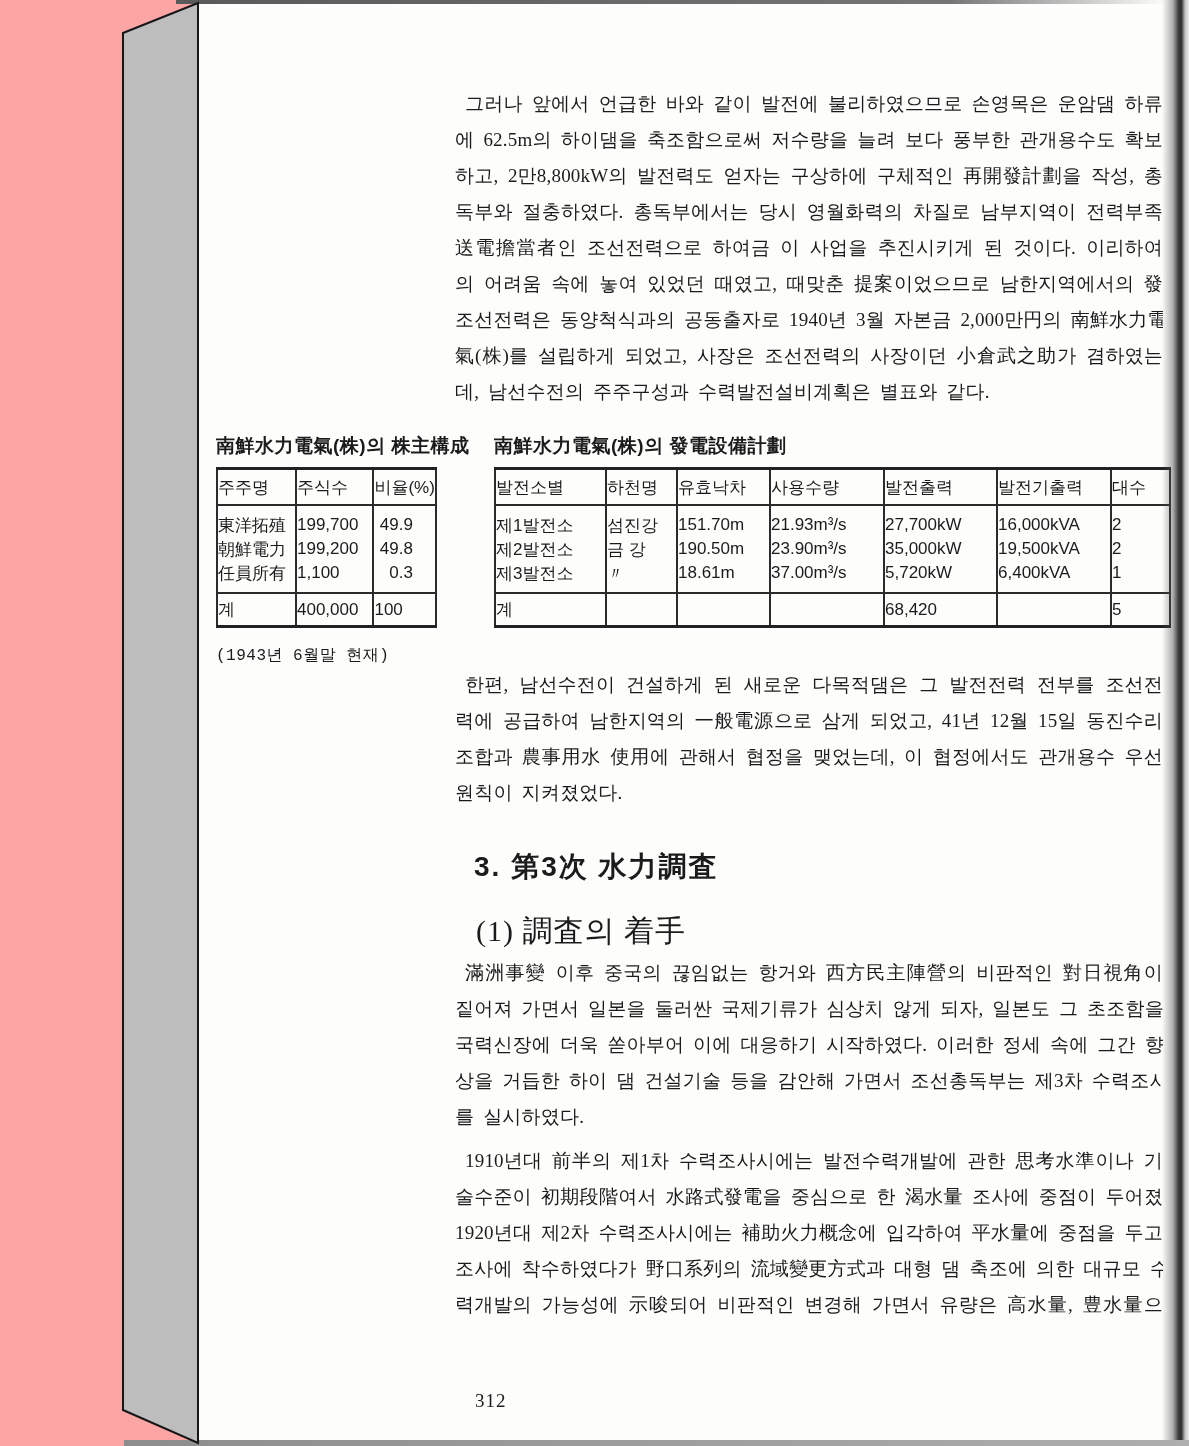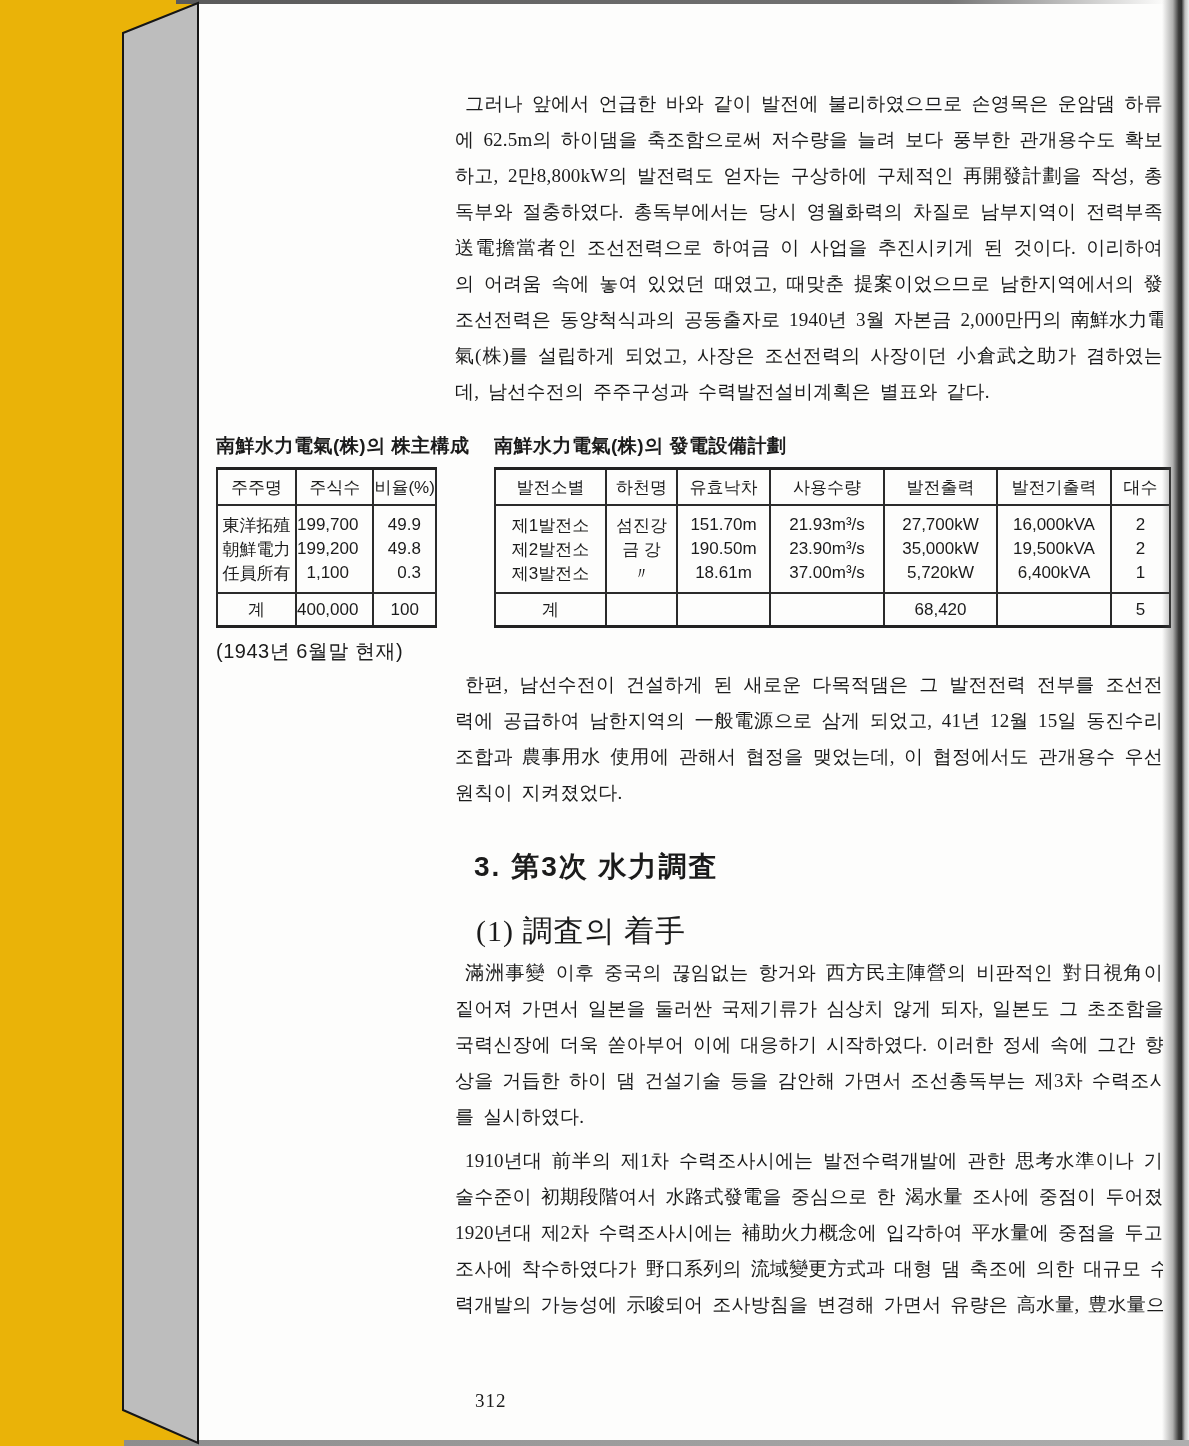--- a/index.html
+++ b/index.html
@@ -1,18 +1,18 @@
 <!DOCTYPE html>
 <html><head>
 <meta charset="utf-8">
 <style>
   html,body { margin:0; padding:0; background:#e9e9e8; }
   .canvas {
     position:relative; width:1189px; height:1446px; overflow:hidden;
-    background:#eab308;
+    background:#fca5a5;
     font-family:"Liberation Serif","DejaVu Serif",serif;
     color:#1b1b1b;
   }
   
   .page {
     position:absolute; left:197px; top:0; width:992px; height:1446px;
     background:#fdfdfc;
   }
   .spine-svg { position:absolute; left:0; top:0; z-index:4; pointer-events:none; }
   .edge-top {
@@ -46,31 +46,31 @@
   }
   .pageno { position:absolute; left:475px; top:1390px; font-size:19px; z-index:2; letter-spacing:1px; }
   
   .tbl-wrap { position:absolute; top:434px; z-index:2; font-family:"Liberation Sans","DejaVu Sans",sans-serif; }
   .tbl-wrap.left  { left:216px; }
   .tbl-wrap.right { left:494px; }
   .tbl-title { font-size:19px; font-weight:bold; letter-spacing:0.5px; height:24px; line-height:24px; margin-bottom:9px; white-space:nowrap; }
   table.tbl { border-collapse:collapse; table-layout:fixed; }
   .tbl th, .tbl td {
     border-left:2px solid #2b2b2b; border-right:2px solid #2b2b2b;
-    font-size:17px; font-weight:normal; text-align:center; vertical-align:middle;
+    font-size:17px; font-weight:normal; text-align:left; vertical-align:middle;
     padding:0; overflow:hidden; white-space:nowrap;
   }
   .tbl thead th { border-top:3px solid #222; border-bottom:2px solid #2b2b2b; height:34px; }
   .tbl tbody.data td { border-top:none; border-bottom:none; height:24px; }
   .tbl tbody.data tr:first-child td { padding-top:7px; }
   .tbl tbody.data tr:last-child td  { padding-bottom:7px; }
   .tbl tbody.total td { border-top:2px solid #2b2b2b; border-bottom:3px solid #222; height:31px; }
   .tbl td.num { padding-right:14px; }
-  .tbl td.num2 { text-align:right; padding-right:14px; }
-  .tbl-caption { font-size:20px; margin-top:10px; letter-spacing:0.5px; font-family:Liberation Sans, sans-serif; }
+  .tbl td.num2 { text-align:right; padding-right:22px; }
+  .tbl-caption { font-size:16px; margin-top:17px; letter-spacing:0.5px; font-family:Liberation Mono, monospace; }
 </style>
 </head>
 <body>
 
 <div class="canvas">
 
   <div class="page"></div>
 
   <svg class="spine-svg" width="1189" height="1446">
     <polygon points="123,33 198,3 198,1443 123,1410" fill="#bdbdbd" stroke="#161616" stroke-width="2"></polygon>
@@ -216,18 +216,18 @@
     <div class="line">국력신장에 더욱 쏟아부어 이에 대응하기 시작하였다. 이러한 정세 속에 그간 향</div>
     <div class="line">상을 거듭한 하이 댐 건설기술 등을 감안해 가면서 조선총독부는 제3차 수력조사</div>
     <div class="line end">를 실시하였다.</div>
   </div>
 
   <div class="para" style="top:1143px">
     <div class="line first">1910년대 前半의 제1차 수력조사시에는 발전수력개발에 관한 思考水準이나 기</div>
     <div class="line">술수준이 初期段階여서 水路式發電을 중심으로 한 渴水量 조사에 중점이 두어졌</div>
     <div class="line">1920년대 제2차 수력조사시에는 補助火力概念에 입각하여 平水量에 중점을 두고</div>
     <div class="line">조사에 착수하였다가 野口系列의 流域變更方式과 대형 댐 축조에 의한 대규모 수</div>
-    <div class="line">력개발의 가능성에 示唆되어 조사방침을 변경해 가면서 유량은 高水量, 豊水量으</div>
+    <div class="line">력개발의 가능성에 示唆되어 비판적인 변경해 가면서 유량은 高水量, 豊水量으</div>
   </div>
 
   <div class="pageno">312</div>
 
 </div>
 
 </body></html>

